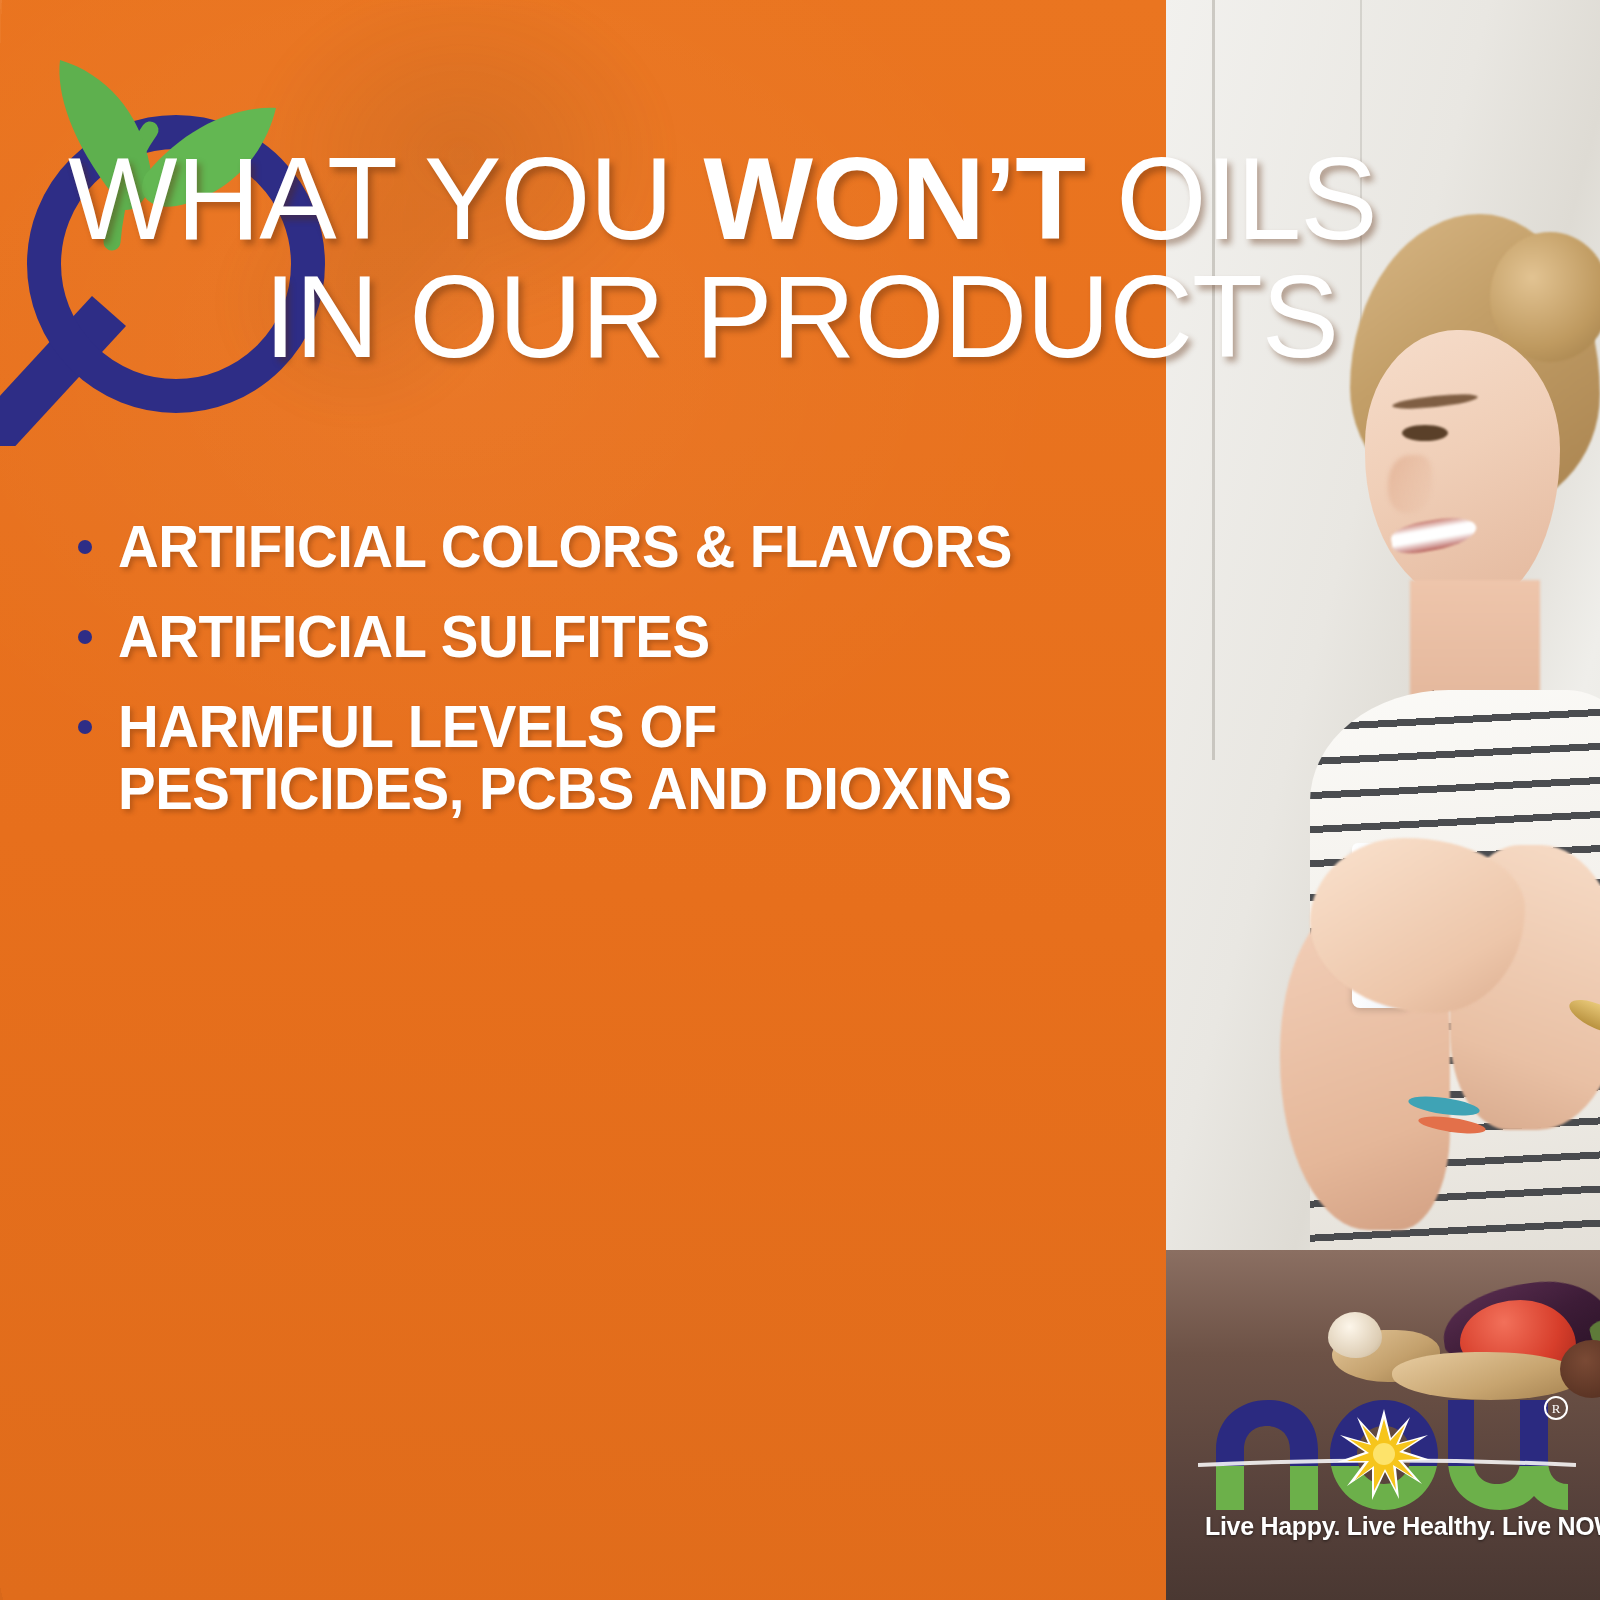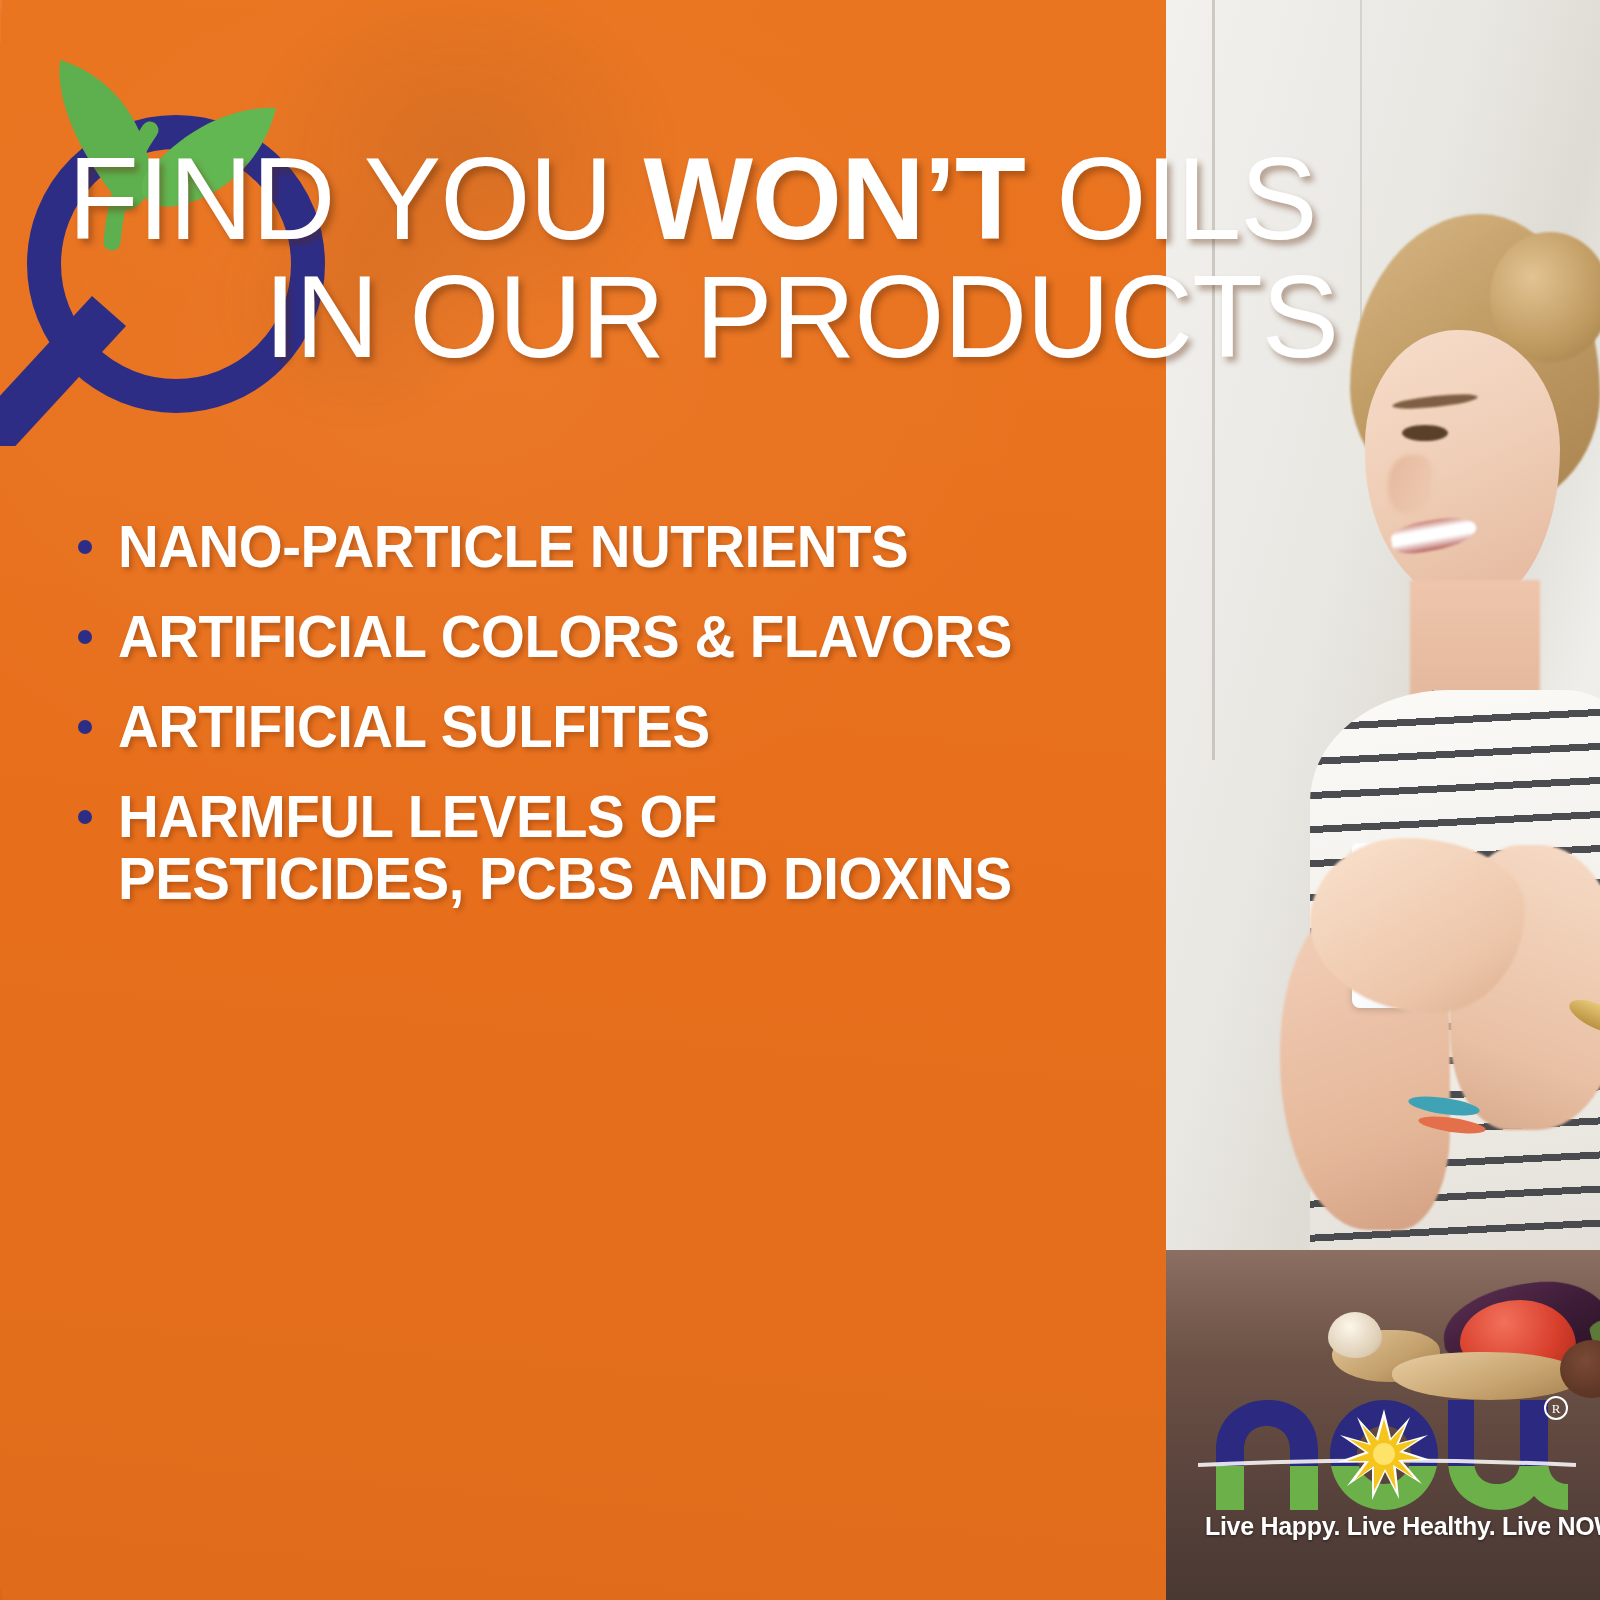--- a/index.html
+++ b/index.html
@@ -427,32 +427,26 @@
 
       <path d="M148 196 C152 148 166 112 186 84" stroke="#5eb04e" stroke-width="17" fill="none" stroke-linecap="round"></path>
 
       <path d="M150 150 C108 96 92 48 96 14 C142 28 176 66 186 120 C190 146 176 164 162 164 C156 164 152 158 150 150 Z" fill="#5eb04e"></path>
 
       <path d="M182 128 C222 80 272 60 312 62 C300 112 262 150 212 160 C190 164 176 152 178 140 C179 134 180 131 182 128 Z" fill="#63b752"></path>
     </svg>
   </div>
 
   <div class="headline">
-    <div class="hl-line l1"><span>FIND YOU </span><span class="hl-strong">WON’T</span><span> OILS</span></div>
+    <div class="hl-line l1"><span>WHAT YOU </span><span class="hl-strong">WON’T</span><span> OILS</span></div>
     <div class="hl-line l2">IN OUR PRODUCTS</div>
   </div>
 
   <div class="bullets">
 
-    <div class="bullet-row">
-      <span class="bullet-dot"></span>
-      <span class="bullet-text">
-        <span class="l1">NANO-PARTICLE NUTRIENTS</span>
-      </span>
-    </div>
 
     <div class="bullet-row">
       <span class="bullet-dot"></span>
       <span class="bullet-text">
         <span class="l1">ARTIFICIAL COLORS &amp; FLAVORS</span>
       </span>
     </div>
 
 
     <div class="bullet-row">

